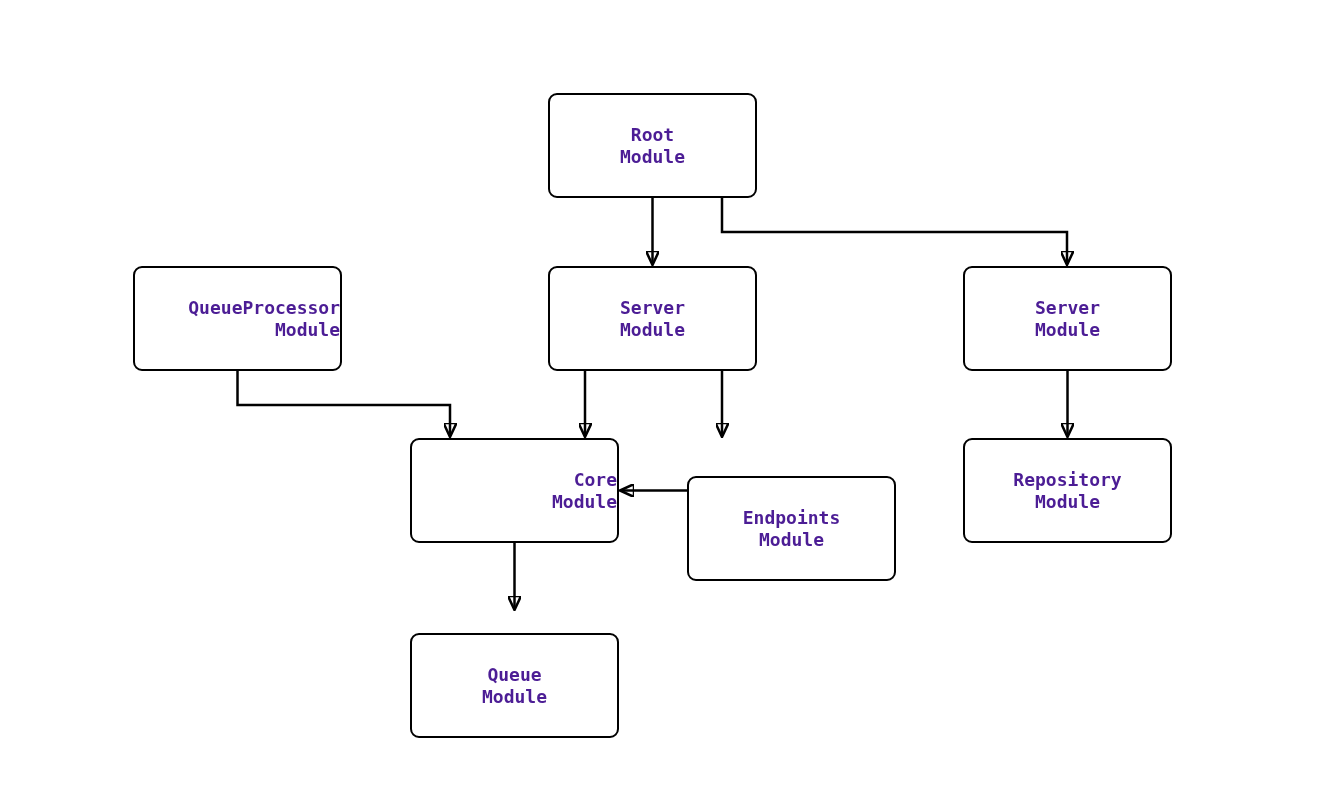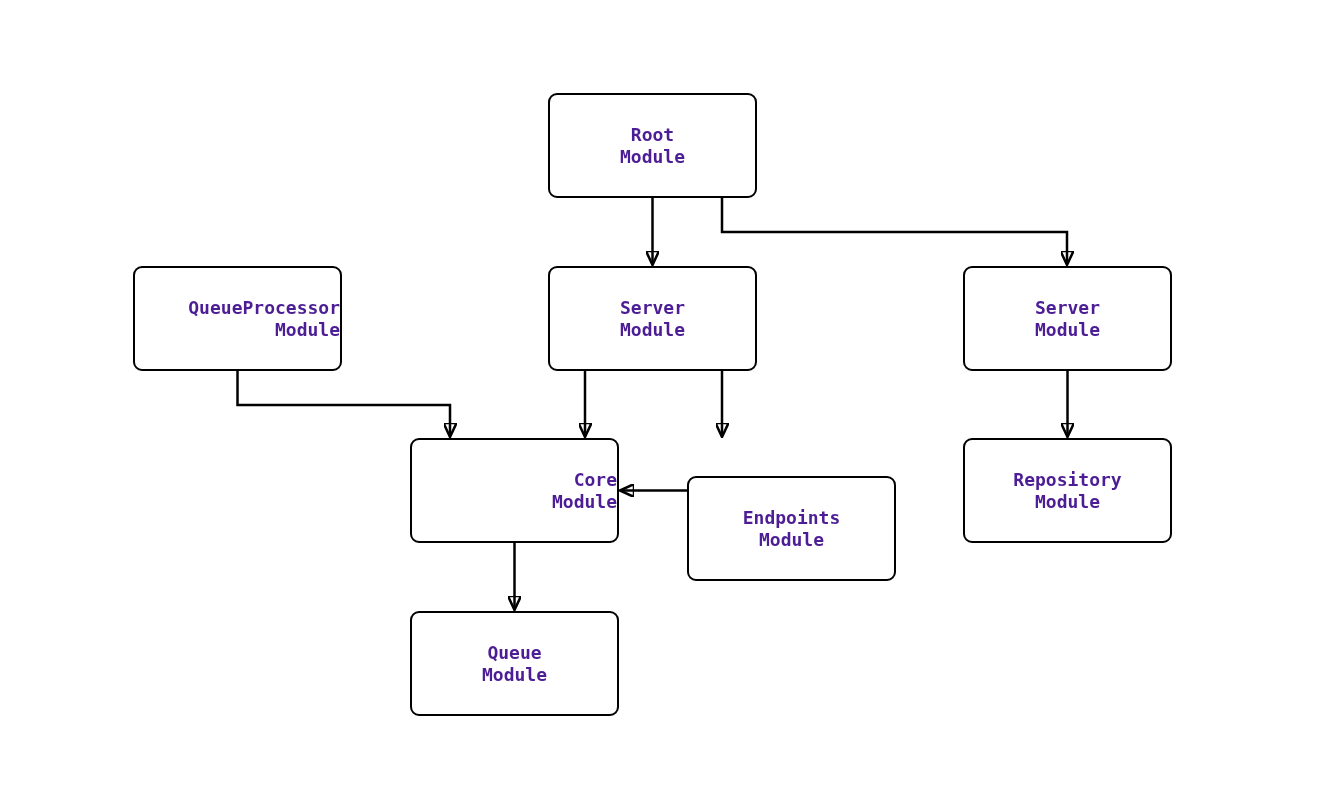--- a/index.html
+++ b/index.html
@@ -93,18 +93,18 @@
   <div class="node" style="left:687px; top:438px;margin-top:38px;">
     <span class="line">Endpoints</span>
     <span class="line">Module</span>
   </div>
 
   <div class="node" style="left:963px; top:438px;">
     <span class="line">Repository</span>
     <span class="line">Module</span>
   </div>
 
-  <div class="node" style="left:410px; top:611px;">
+  <div class="node" style="left:410px; top:633px;">
     <span class="line">Queue</span>
     <span class="line">Module</span>
   </div>
 
 </div>
 
 </body></html>

